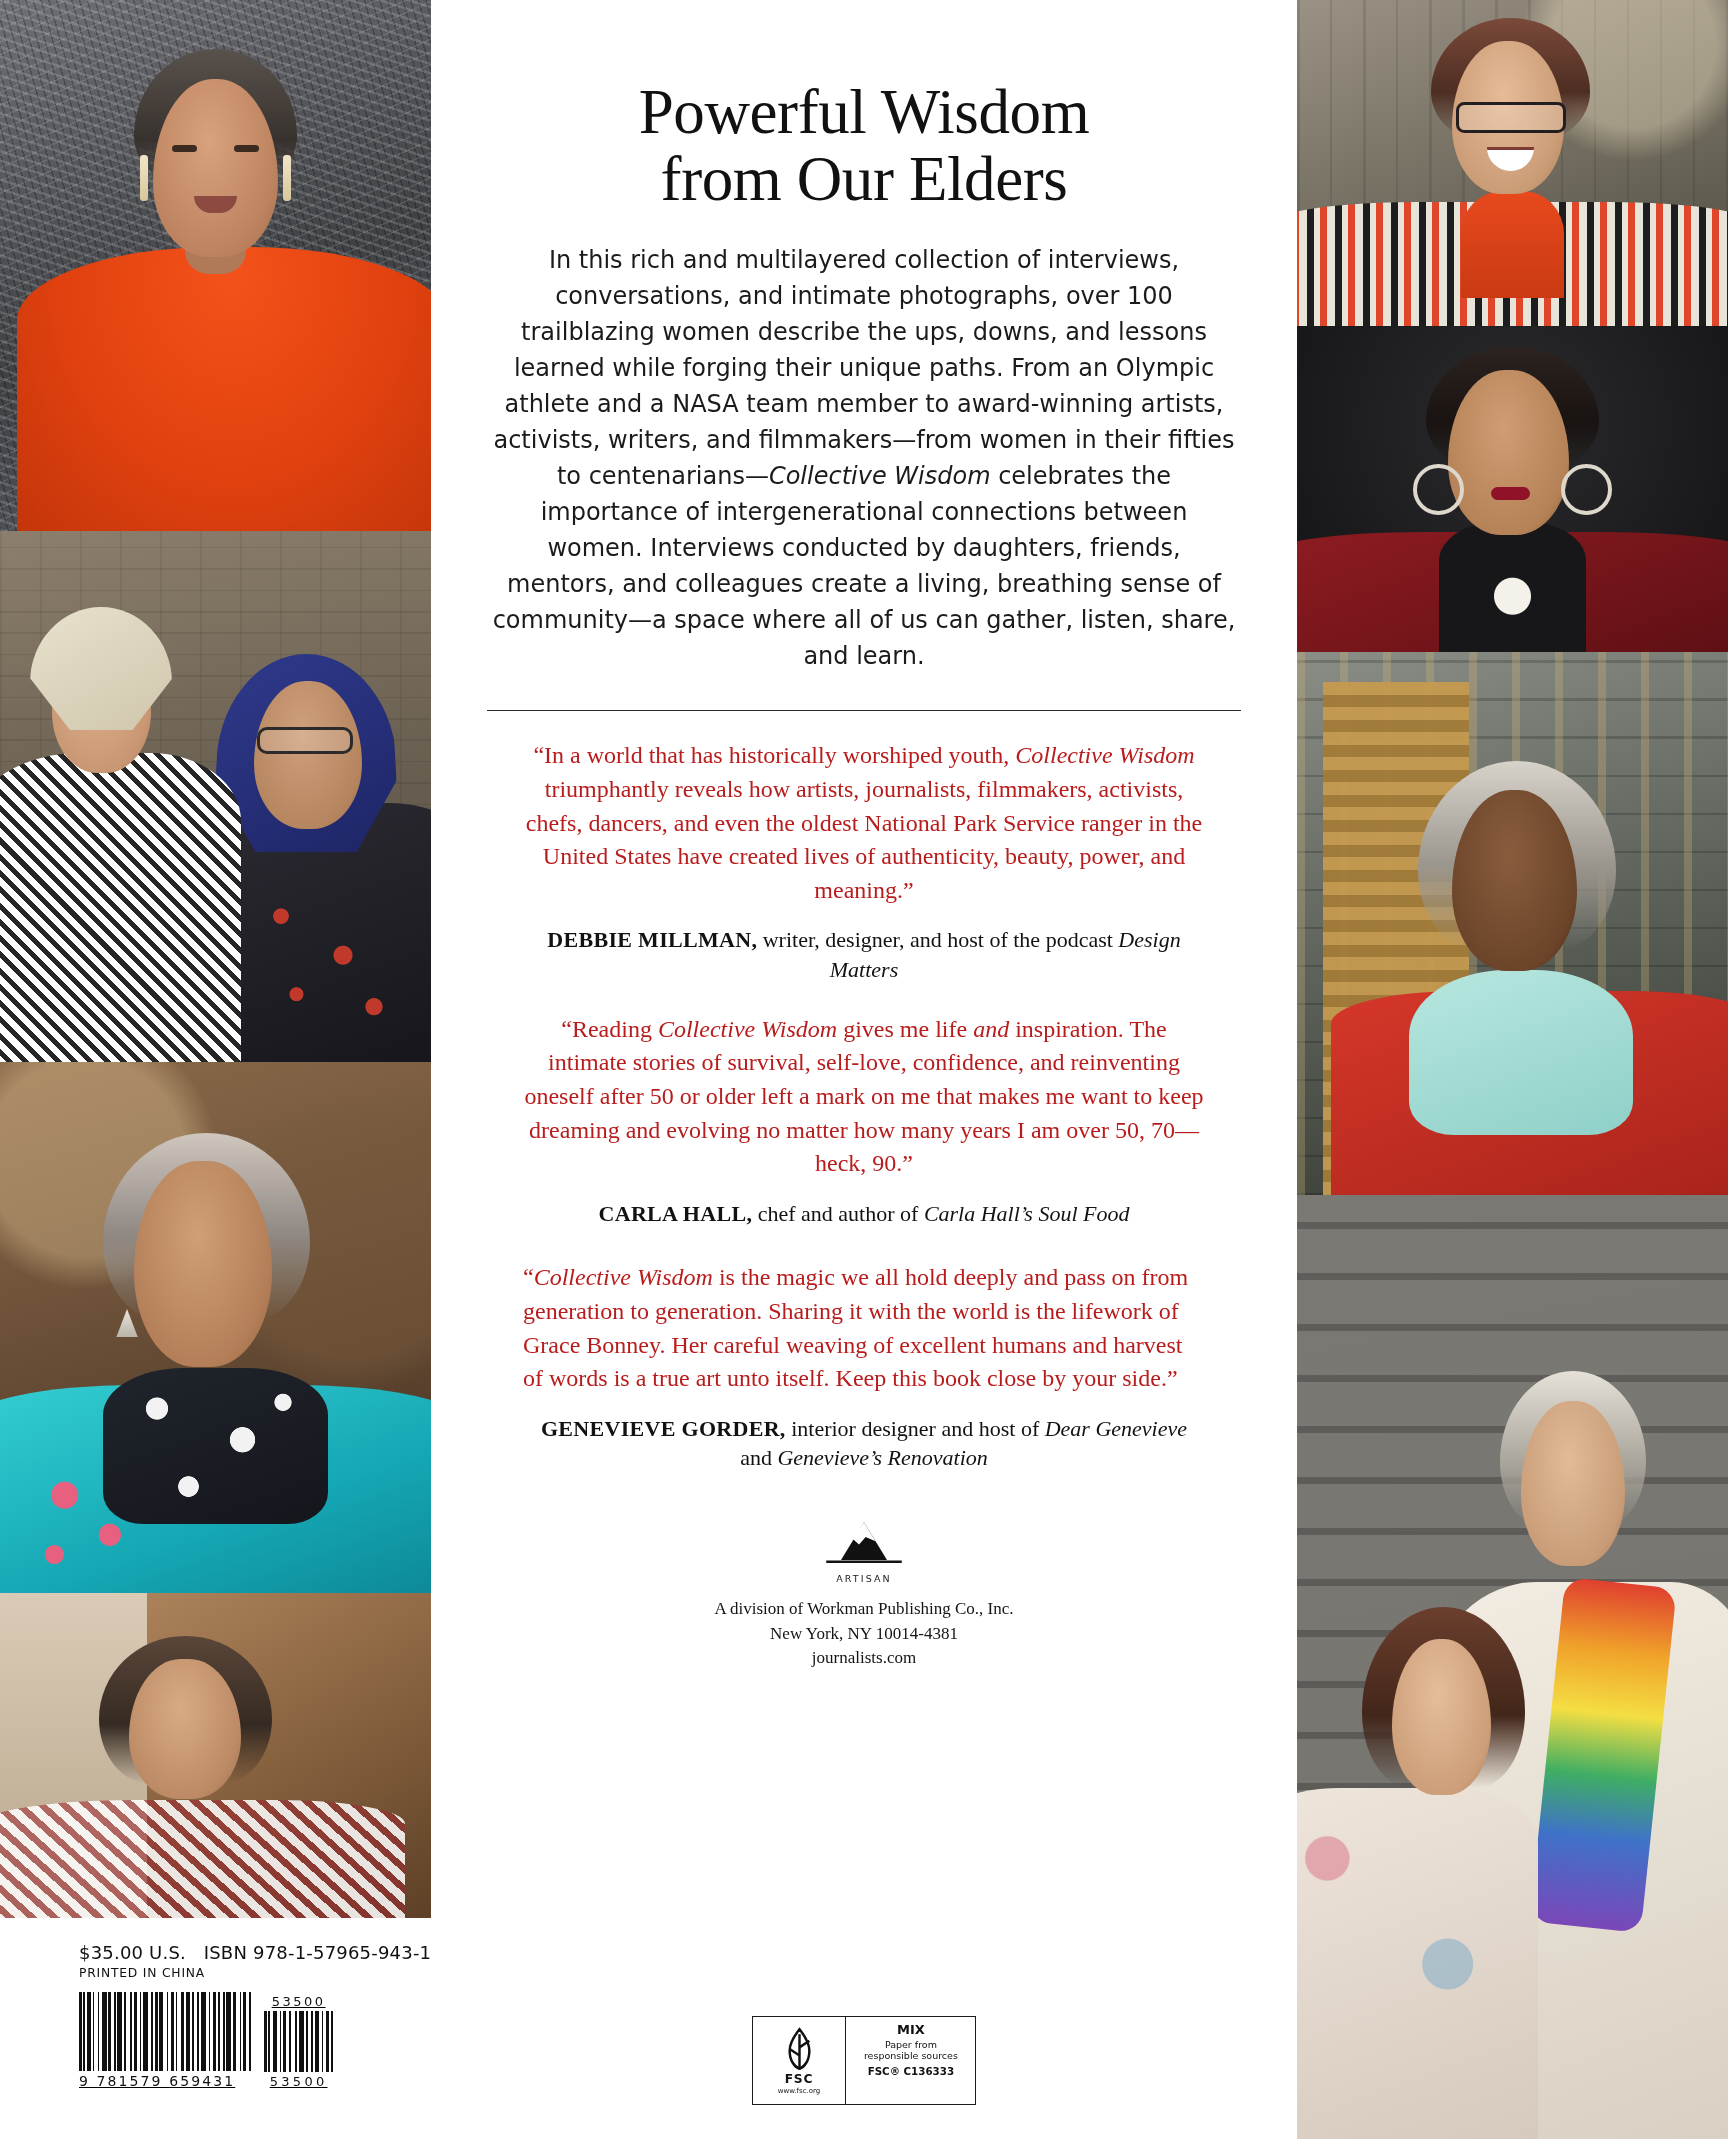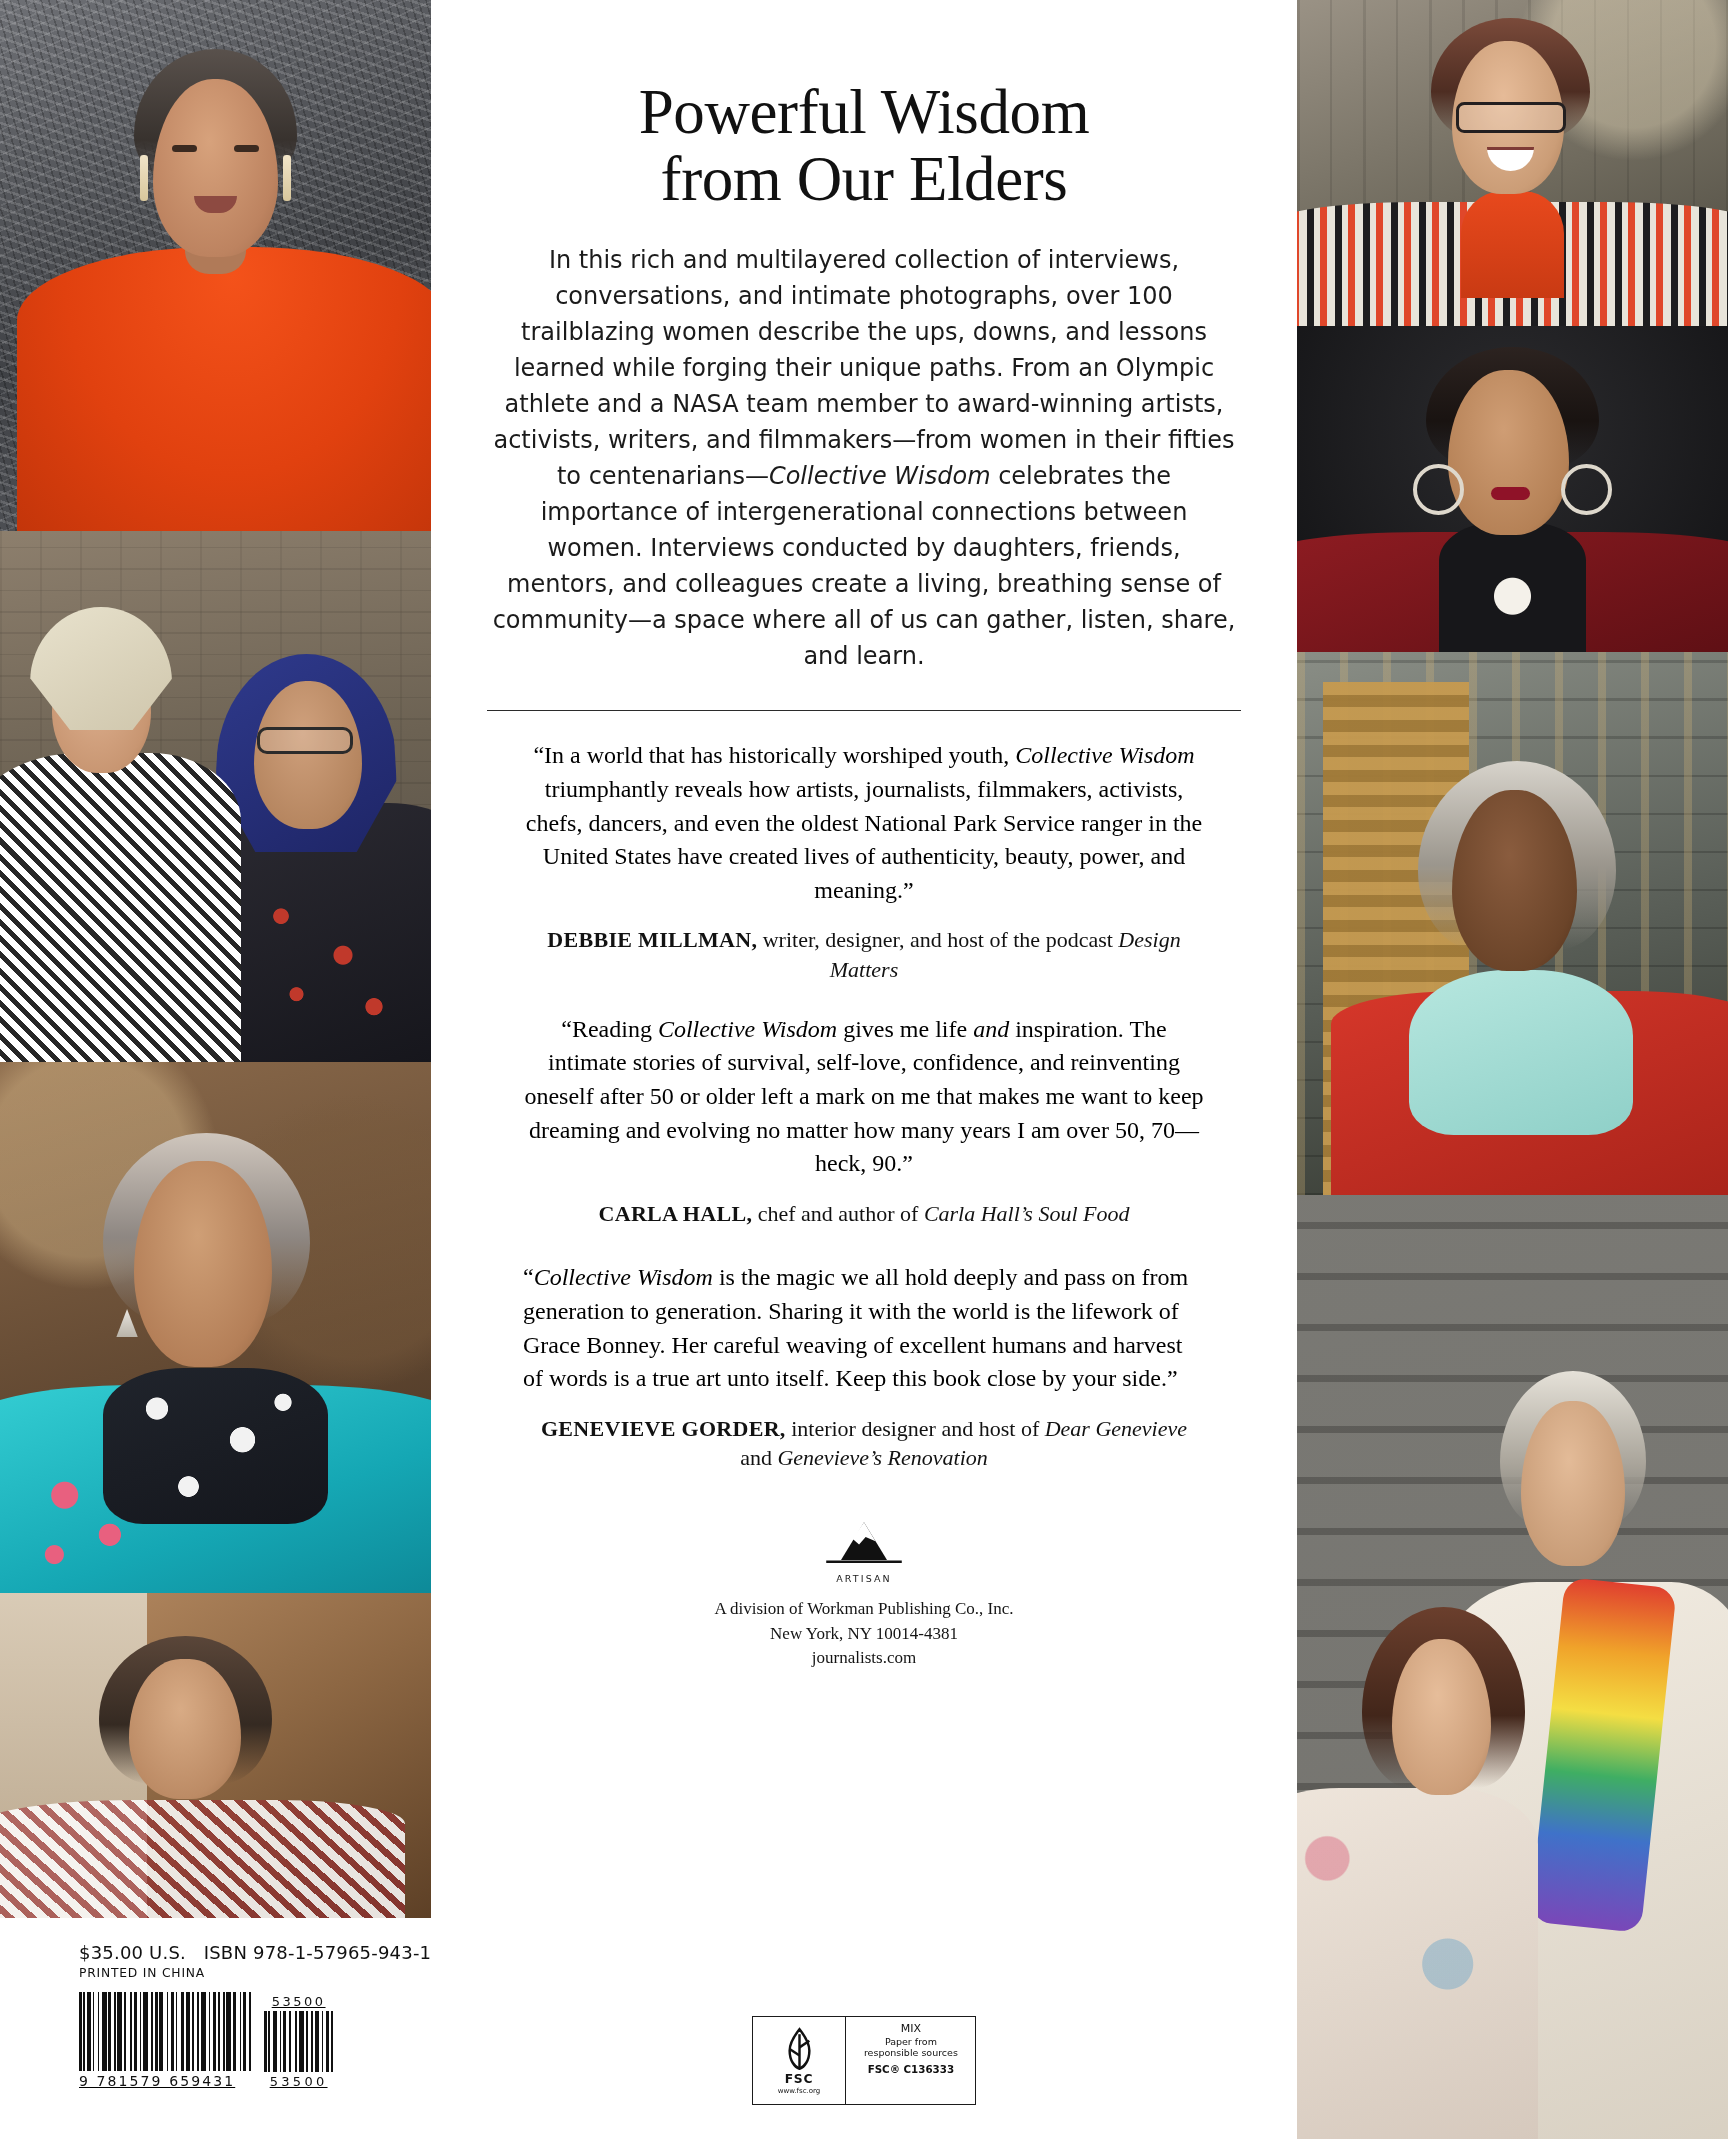--- a/index.html
+++ b/index.html
@@ -425,21 +425,21 @@
   .rule {
     margin: 36px 6.6px 0 6.6px;
     height: 1.6px;
     background: #2b2b2b;
   }
   .quote-block { margin: 28px 43px 0 43px; text-align: center; }
   .quote {
     font-family: "Liberation Serif", serif;
     font-size: 24px;
     line-height: 1.40;
-    color: #000000;
+    color: #b91c1c;
   }
   .quote em { font-style: italic; }
   .attrib {
     margin-top: 18px;
     font-family: "Liberation Serif", serif;
     font-size: 22px;
     line-height: 1.35;
     color: #121212;
   }
   .attrib .nm { font-weight: 700; letter-spacing: 0.3px; }
@@ -497,21 +497,21 @@
     font-family: "DejaVu Sans", sans-serif;
     font-size: 7px; color: #111;
   }
   .fsc .txt {
     flex: 1 1 auto;
     padding: 5.8px 5px 5px 5.8px;
     text-align: center;
     font-family: "DejaVu Sans", sans-serif;
     color: #111;
   }
-  .fsc .txt .mix { font-size: 11px; font-weight: 400; line-height: 1.1; }
+  .fsc .txt .mix { font-size: 13px; font-weight: 700; line-height: 1.1; }
   .fsc .txt .src { margin-top: 2.5px; font-size: 9.5px; line-height: 1.15; }
   .fsc .txt .code { margin-top: 3.3px; font-size: 10.3px; font-weight: 700; }
 
   
   .price-block {
     position: absolute;
     left: 79px;
     bottom: 51px;
     width: 326px;
   }

